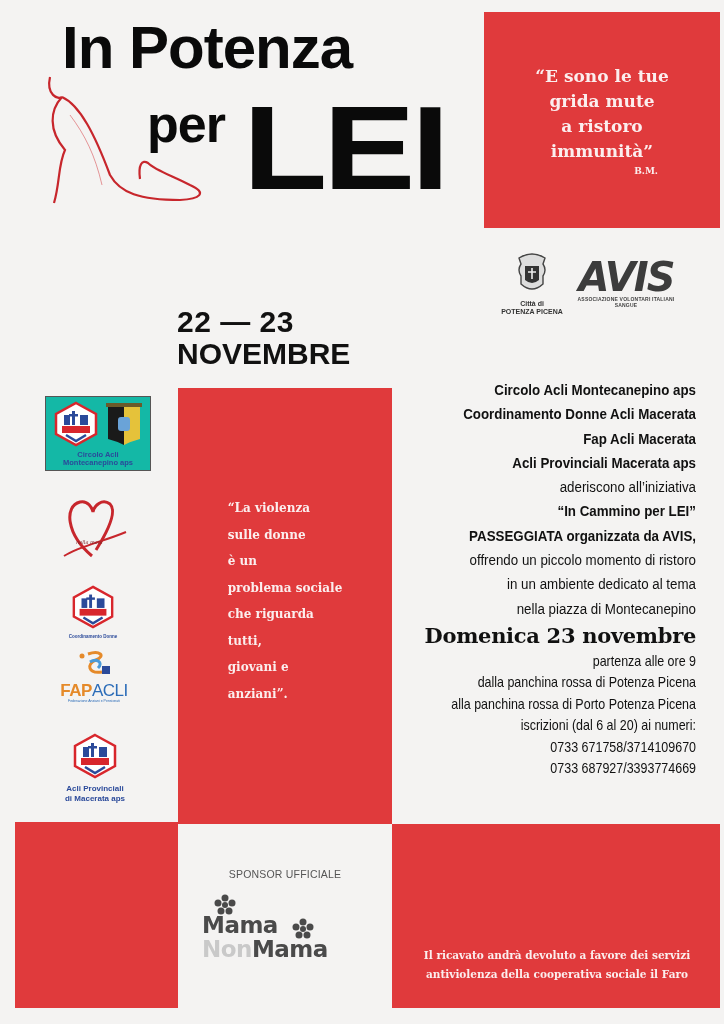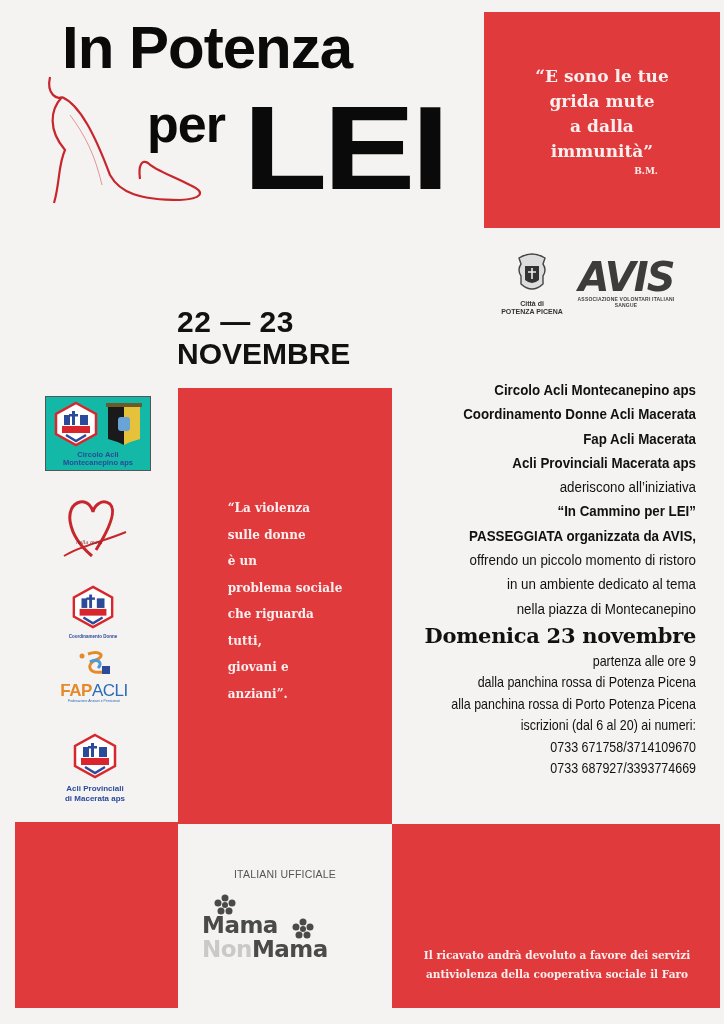--- a/index.html
+++ b/index.html
@@ -152,21 +152,21 @@
   <path d="M22 22 C 40 30, 55 60, 70 100 C 80 118, 100 125, 140 125 C 160 124, 168 118, 150 110 C 130 100, 115 95, 108 88 C 102 84, 98 90, 100 104" stroke="#c7262c" stroke-width="2.2" fill="none"></path>
   <path d="M30 40 C 45 60, 55 80, 62 110" stroke="#d85458" stroke-width="1" fill="none" opacity="0.6"></path>
 </svg>
 <div class="abs title-per">per</div>
 <div class="abs title-lei">LEI</div>
 
 <div class="abs red quote-top">
   <div class="q">
     <span>“E sono le tue</span>
     <span>grida mute</span>
-    <span>a dalla</span>
+    <span>a ristoro</span>
     <span>immunità”</span>
   </div>
   <div class="sig">B.M.</div>
 </div>
 
 <div class="abs potenza">
   <svg class="crest" viewBox="0 0 38 46">
     <path d="M6 8 Q19 0 32 8 L30 14 Q34 20 30 26 L30 34 Q19 44 8 34 L8 26 Q4 20 8 14 Z" fill="#ddd" stroke="#444" stroke-width="1.4"></path>
     <path d="M12 16 H26 V30 Q19 36 12 30 Z" fill="#333"></path>
     <path d="M19 18 V29 M15 22 H23" stroke="#eee" stroke-width="1.6"></path>
@@ -283,21 +283,21 @@
   </svg>
   <div class="cap">
     <div>Acli Provinciali</div>
     <div>di Macerata aps</div>
   </div>
 </div>
 
 <div class="abs red bl-red"></div>
 
 <div class="abs sponsor">
-  <div class="lbl">ITALIANI UFFICIALE</div>
+  <div class="lbl">SPONSOR UFFICIALE</div>
 </div>
 <div class="abs mama">
   <svg style="position:absolute;left:18px;top:2px;width:22px;height:22px;" viewBox="0 0 22 22">
     <g fill="#4a4a4a">
         <circle cx="11" cy="4" r="3.5"></circle>
         <circle cx="18" cy="9" r="3.5"></circle>
         <circle cx="15" cy="17" r="3.5"></circle>
         <circle cx="7" cy="17" r="3.5"></circle>
         <circle cx="4" cy="9" r="3.5"></circle>
         <circle cx="11" cy="11" r="3"></circle>

